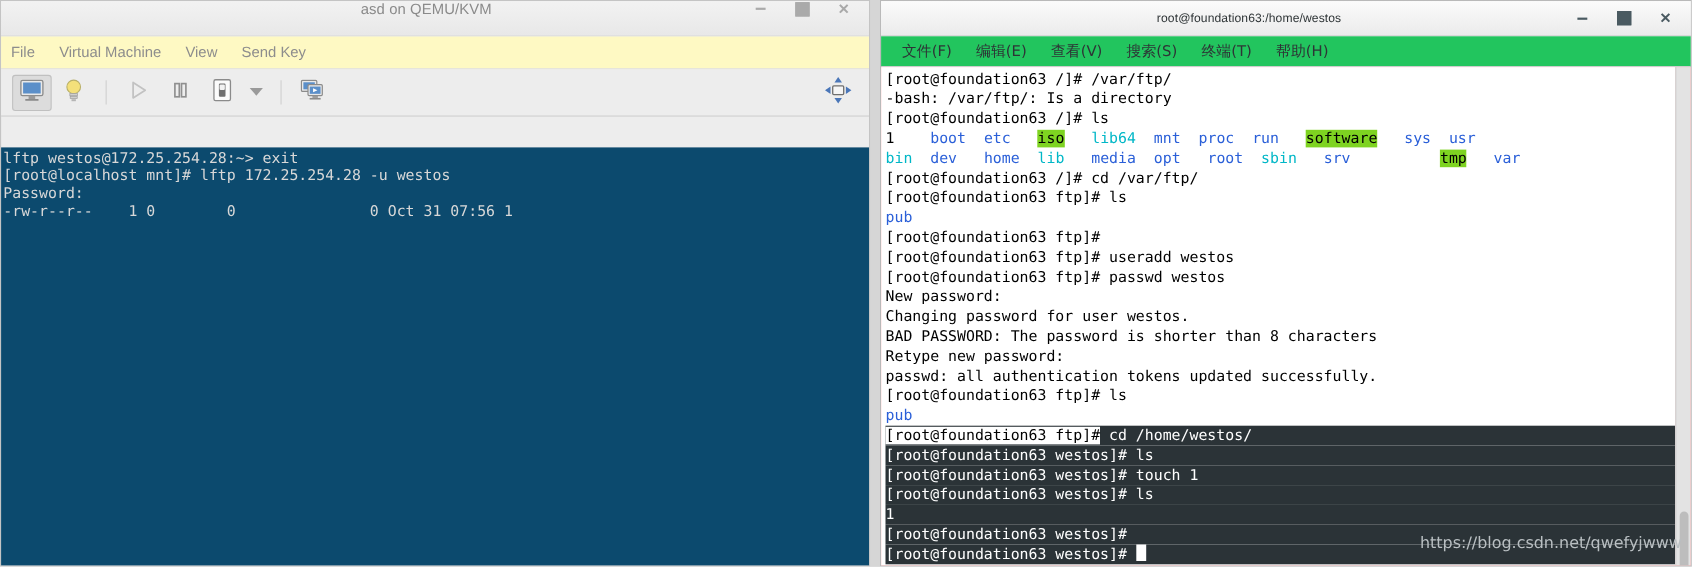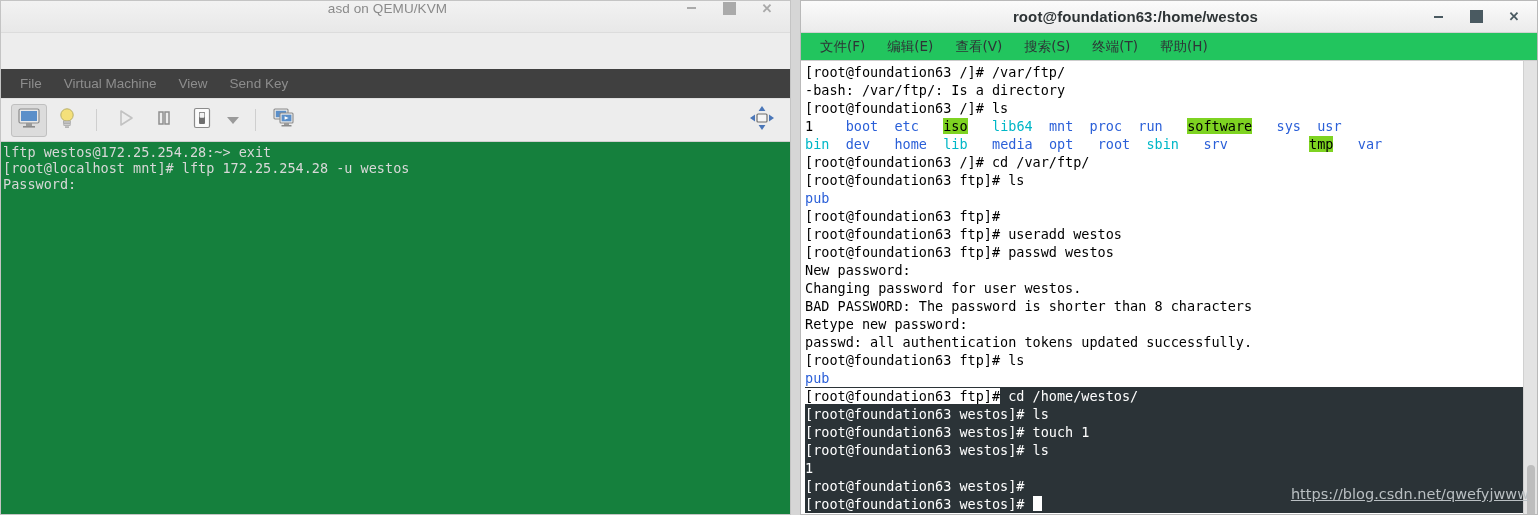--- a/index.html
+++ b/index.html
@@ -35,24 +35,23 @@
     display: flex; align-items: center; justify-content: center;
   }
   .wb-min::before { content:""; display:block; width:9px; height:2px; background:#a9a9a9; }
   .wb-max::before { content:""; display:block; width:9px; height:9px; border:2px solid #a9a9a9; }
   .wb-close { color:#a9a9a9; font-size:13px; font-weight:bold; font-family:"Liberation Sans",sans-serif; line-height:1; }
   #vm-window .wb-min::before, #vm-window .wb-max::before { background:#aaa; border-color:#aaa; }
 
   #vm-menubar {
     height: 30px; flex: 0 0 30px;
     display: flex; align-items: center;
-    padding-left: 10px; gap: 4px;
+    gap: 4px;
     border-bottom: 1px solid #e0e0e0;
-    background: #404040;
-    margin-top: 36px;
+    background: #fef9c3;
   }
   .menu-item {
     font-size: 13.5px; color: #8d8d8d;
     padding: 3px 9px; border-radius: 2px; cursor: default;
   }
 
   #vm-toolbar {
     height: 43px; flex: 0 0 43px;
     display: flex; align-items: center;
     padding: 0 10px; gap: 2px;
@@ -64,22 +63,23 @@
     display: flex; align-items: center; justify-content: center;
     border-radius: 3px; cursor: default;
   }
   .tb-btn.pressed { background:#dcdcdc; border:1px solid #c0c0c0; }
   .tb-sep { width:1px; height:22px; background:#cfcfcf; margin:0 9px; }
   .tb-spacer { flex:1; }
   .tb-caret { width: 22px; }
 
   
   #vm-console {
-    flex: 1; background: #15803d; overflow: hidden;
+    flex: 1; background: #0c4a6e; overflow: hidden;
     padding: 2px 0 0 2px;
+    margin-top: 28px;
   }
   .vt-line {
     font-family: "DejaVu Sans Mono", monospace;
     font-size: 13.5px; line-height: 16px;
     color: #d8d8d8; white-space: pre;
   }
 
   
   #term-window {
     position: absolute; left: 800px; top: 0; width: 738px; height: 515px;
@@ -88,21 +88,21 @@
     display: flex; flex-direction: column;
   }
   #term-titlebar {
     height: 32px; flex: 0 0 32px;
     background: linear-gradient(#fbfbfb, #ebebeb);
     border-bottom: 1px solid #d2d2d2;
     display: flex; align-items: center;
   }
   #term-title {
     flex: 1; text-align: center;
-    font-size: 15px; color: #2e3436; font-weight: bold;
+    font-size: 11px; color: #2e3436; font-weight: normal;
     padding-left: 39px; letter-spacing: .1px;
   }
   #term-window .wb-min::before, #term-window .wb-max::before { background:#4a5a61; border-color:#4a5a61; }
   #term-window .wb-close { color:#4a5a61; }
 
   #term-menubar {
     height: 28px; flex: 0 0 28px;
     display: flex; align-items: center;
     padding-left: 8px;
     background: #22c55e;
@@ -145,21 +145,21 @@
   #term-thumb {
     position: absolute; left: 3px; width: 8px;
     top: 404px; height: 70px;
     background: #bdbdbd; border-radius: 4px;
   }
 
   #watermark {
     position: absolute; right: 8px; bottom: 12px;
     font-size: 14.5px; color: #b9bfc2;
     font-family: "DejaVu Sans", sans-serif;
-    white-space: nowrap; pointer-events: none; text-decoration: underline;
+    white-space: nowrap; pointer-events: none;
   }
 </style>
 </head>
 <body>
 
 <div id="root">
 
   <div id="vm-window">
 
     <div id="vm-titlebar">
@@ -267,20 +267,21 @@
             <polygon points="25,13 20,9.6 20,16.4" fill="#4a76b8"></polygon>
           </svg>
         </span>
       </div>
     </div>
 
     <div id="vm-console">
         <div class="vt-line">lftp westos@172.25.254.28:~&gt; exit</div>
         <div class="vt-line">[root@localhost mnt]# lftp 172.25.254.28 -u westos</div>
         <div class="vt-line">Password:</div>
+        <div class="vt-line">-rw-r--r--    1 0        0               0 Oct 31 07:56 1</div>
       </div>
   </div>
 
   <div id="term-window">
 
     <div id="term-titlebar">
       <div id="term-title">root@foundation63:/home/westos</div>
       <div class="winbtns">
         <div class="winbtn wb-min"></div>
         <div class="winbtn wb-max"></div>

